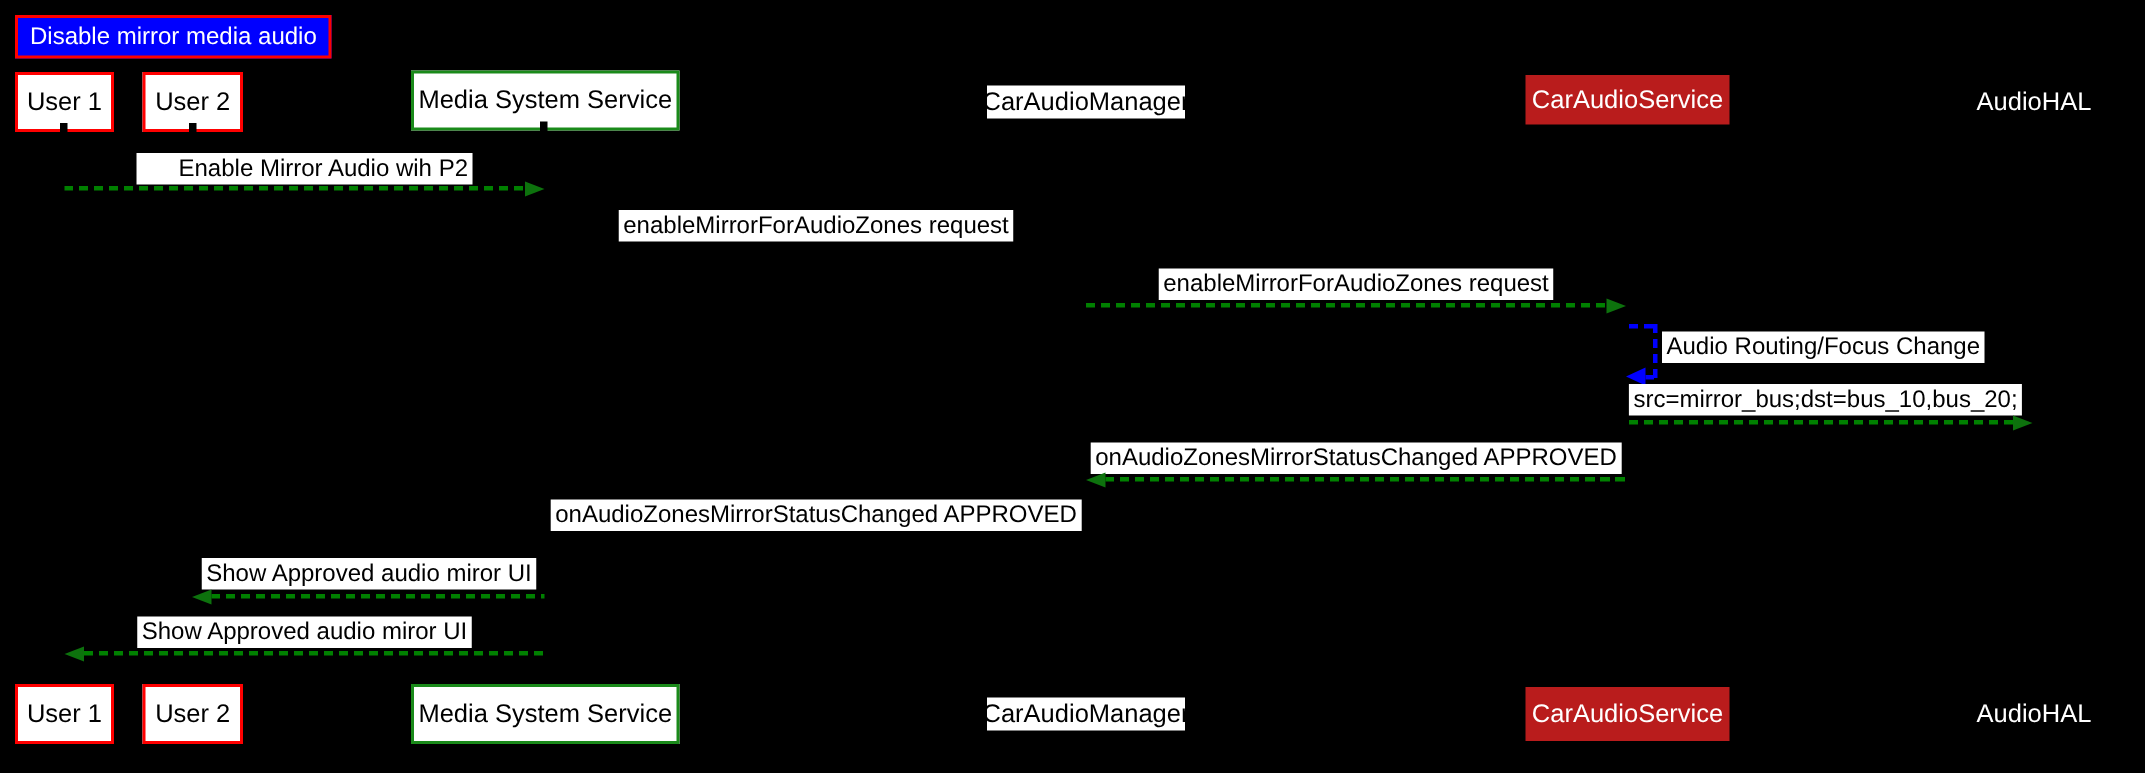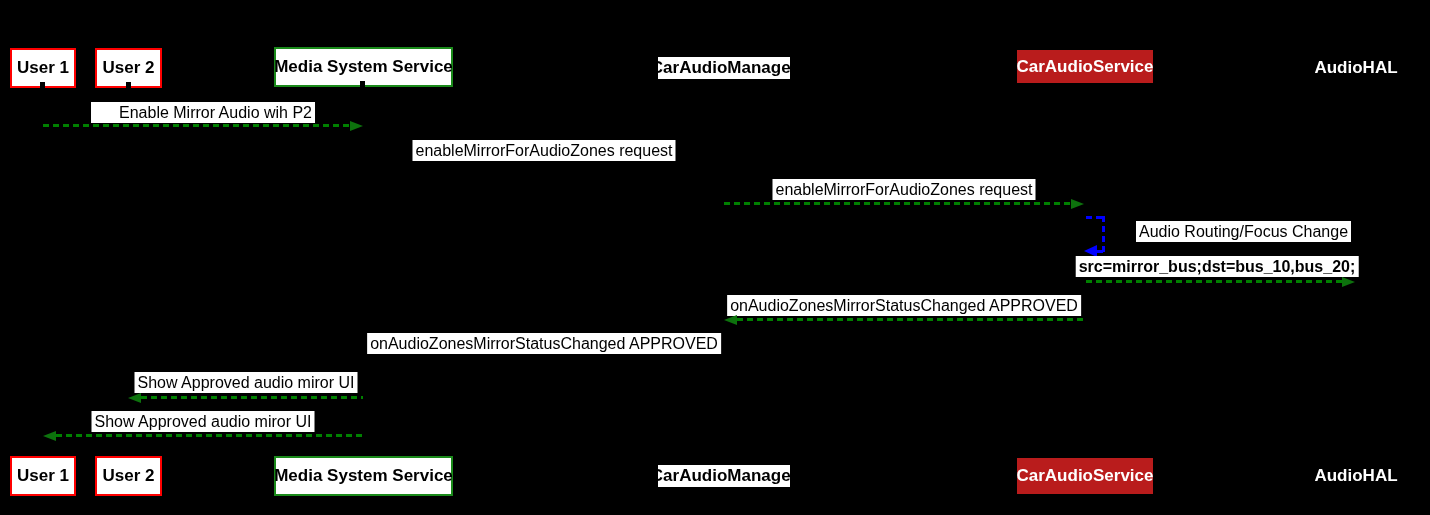--- a/index.html
+++ b/index.html
@@ -3,21 +3,21 @@
 <meta charset="utf-8">
 <style>
   html,body{margin:0;padding:0;background:#000;}
   .canvas{
     position:relative;width:1430px;height:515px;background:#000;
     font-family:"Liberation Sans",sans-serif;overflow:hidden;
   }
   .actor{
     position:absolute;box-sizing:border-box;background:#fff;color:#000;
     display:flex;align-items:center;justify-content:center;
-    font-size:17px;white-space:nowrap;font-weight:bold;
+    font-size:17px;white-space:nowrap;
   }
   .red-border{border:2px solid #ff0000;}
   .green-border{border:2px solid #1a8a1a;}
   .blue-fill{background:#b91c1c;color:#fff;}
   .plain{background:transparent;color:#fff;text-align:right;}
   .title-box{
     position:absolute;box-sizing:border-box;background:#0000ff;color:#fff;
     border:2px solid #ff0000;font-size:16px;display:flex;align-items:center;
     padding:0 8px;white-space:nowrap;
   }
@@ -35,20 +35,21 @@
   .head-r{border-left:13px solid #0d720d;}
   .head-l{border-right:13px solid #0d720d;}
   .head-l-blue{border-top:6px solid transparent;border-bottom:6px solid transparent;border-right:13px solid #0000ff;}
   .notch{position:absolute;width:5px;height:7px;background:#000;}
 </style>
 </head>
 <body>
 
 <div class="canvas">
 
+  <div class="title-box" style="left:10px;top:10px;height:29px;">Disable mirror media audio</div>
 
   <div class="actor red-border" style="left:10px;top:48px;width:66px;height:40px;">User 1</div>
   <div class="actor red-border" style="left:95px;top:48px;width:67px;height:40px;">User 2</div>
   <div class="actor green-border" style="left:274px;top:47px;width:179px;height:40px;">Media System Service</div>
   <div class="actor" style="left:658px;top:57px;width:132px;height:22px;font-size:17px;">CarAudioManager</div>
   <div class="actor blue-fill" style="left:1017px;top:50px;width:136px;height:33px;">CarAudioService</div>
   <div class="actor plain" style="left:1318px;top:57px;width:76px;height:22px;">AudioHAL</div>
 
   <div class="notch" style="left:40px;top:82px;"></div>
   <div class="notch" style="left:126px;top:82px;"></div>
@@ -64,23 +65,23 @@
   <div class="msg ctr" style="left:544px;top:140px;">enableMirrorForAudioZones request</div>
 
   <div class="msg ctr" style="left:904px;top:179px;">enableMirrorForAudioZones request</div>
   <div class="hline green-dash" style="left:724px;top:202px;width:348px;"></div>
   <div class="head head-r" style="left:1071px;top:199px;"></div>
 
   <div class="hline blue-dash-h" style="left:1086px;top:216px;width:19px;"></div>
   <div class="vline blue-dash-v" style="left:1102px;top:216px;height:37px;"></div>
   <div class="hline blue-dash-h" style="left:1097px;top:250px;width:8px;"></div>
   <div class="head head-l-blue" style="left:1084px;top:245px;"></div>
-  <div class="msg" style="left:1108px;top:221px;margin-left:28px;">Audio Routing/Focus Change</div>
+  <div class="msg" style="left:1108px;top:221px;">Audio Routing/Focus Change</div>
 
-  <div class="msg ctr" style="left:1217px;top:256px;font-weight:bold;">src=mirror_bus;dst=bus_10,bus_20;</div>
+  <div class="msg ctr" style="left:1217px;top:256px;">src=mirror_bus;dst=bus_10,bus_20;</div>
   <div class="hline green-dash" style="left:1086px;top:280px;width:257px;"></div>
   <div class="head head-r" style="left:1342px;top:277px;"></div>
 
   <div class="msg ctr" style="left:904px;top:295px;">onAudioZonesMirrorStatusChanged APPROVED</div>
   <div class="hline green-dash" style="left:737px;top:318px;width:347px;"></div>
   <div class="head head-l" style="left:724px;top:315px;"></div>
 
   <div class="msg ctr" style="left:544px;top:333px;">onAudioZonesMirrorStatusChanged APPROVED</div>
 
   <div class="msg ctr" style="left:246px;top:372px;">Show Approved audio miror UI</div>

